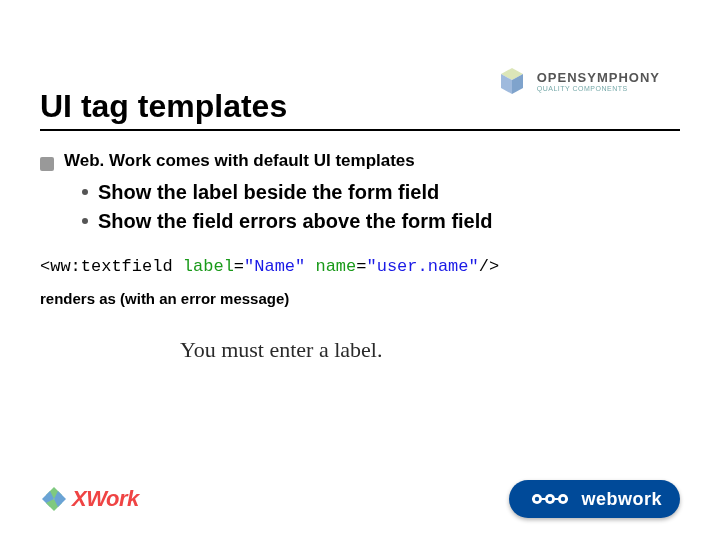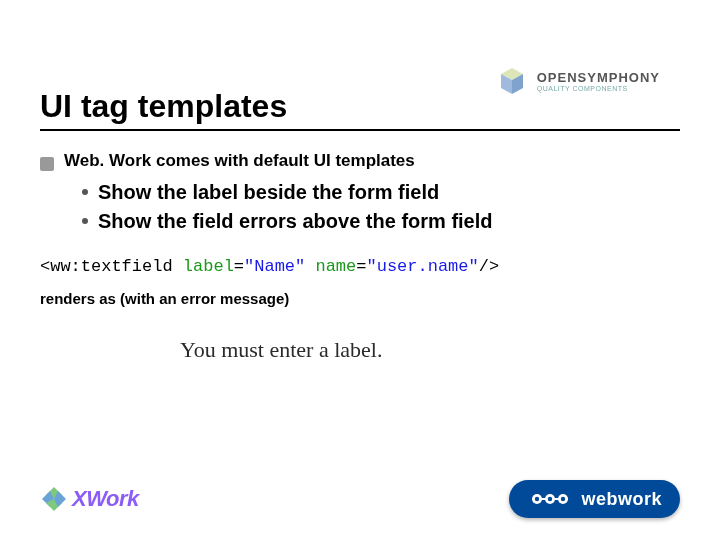--- a/index.html
+++ b/index.html
@@ -124,21 +124,21 @@
   }
   .xwork-logo {
     display: flex;
     align-items: center;
     gap: 4px;
   }
   .xwork-text {
     font-weight: bold;
     font-size: 22px;
     font-style: italic;
-    color: #8b5cf6;
+    color: #ef4444;
     letter-spacing: -0.5px;
   }
   .webwork-pill {
     background: #004a99;
     border-radius: 24px;
     padding: 8px 18px 8px 20px;
     display: flex;
     align-items: center;
     gap: 10px;
     box-shadow: 0 2px 4px rgba(0,0,0,0.3);

